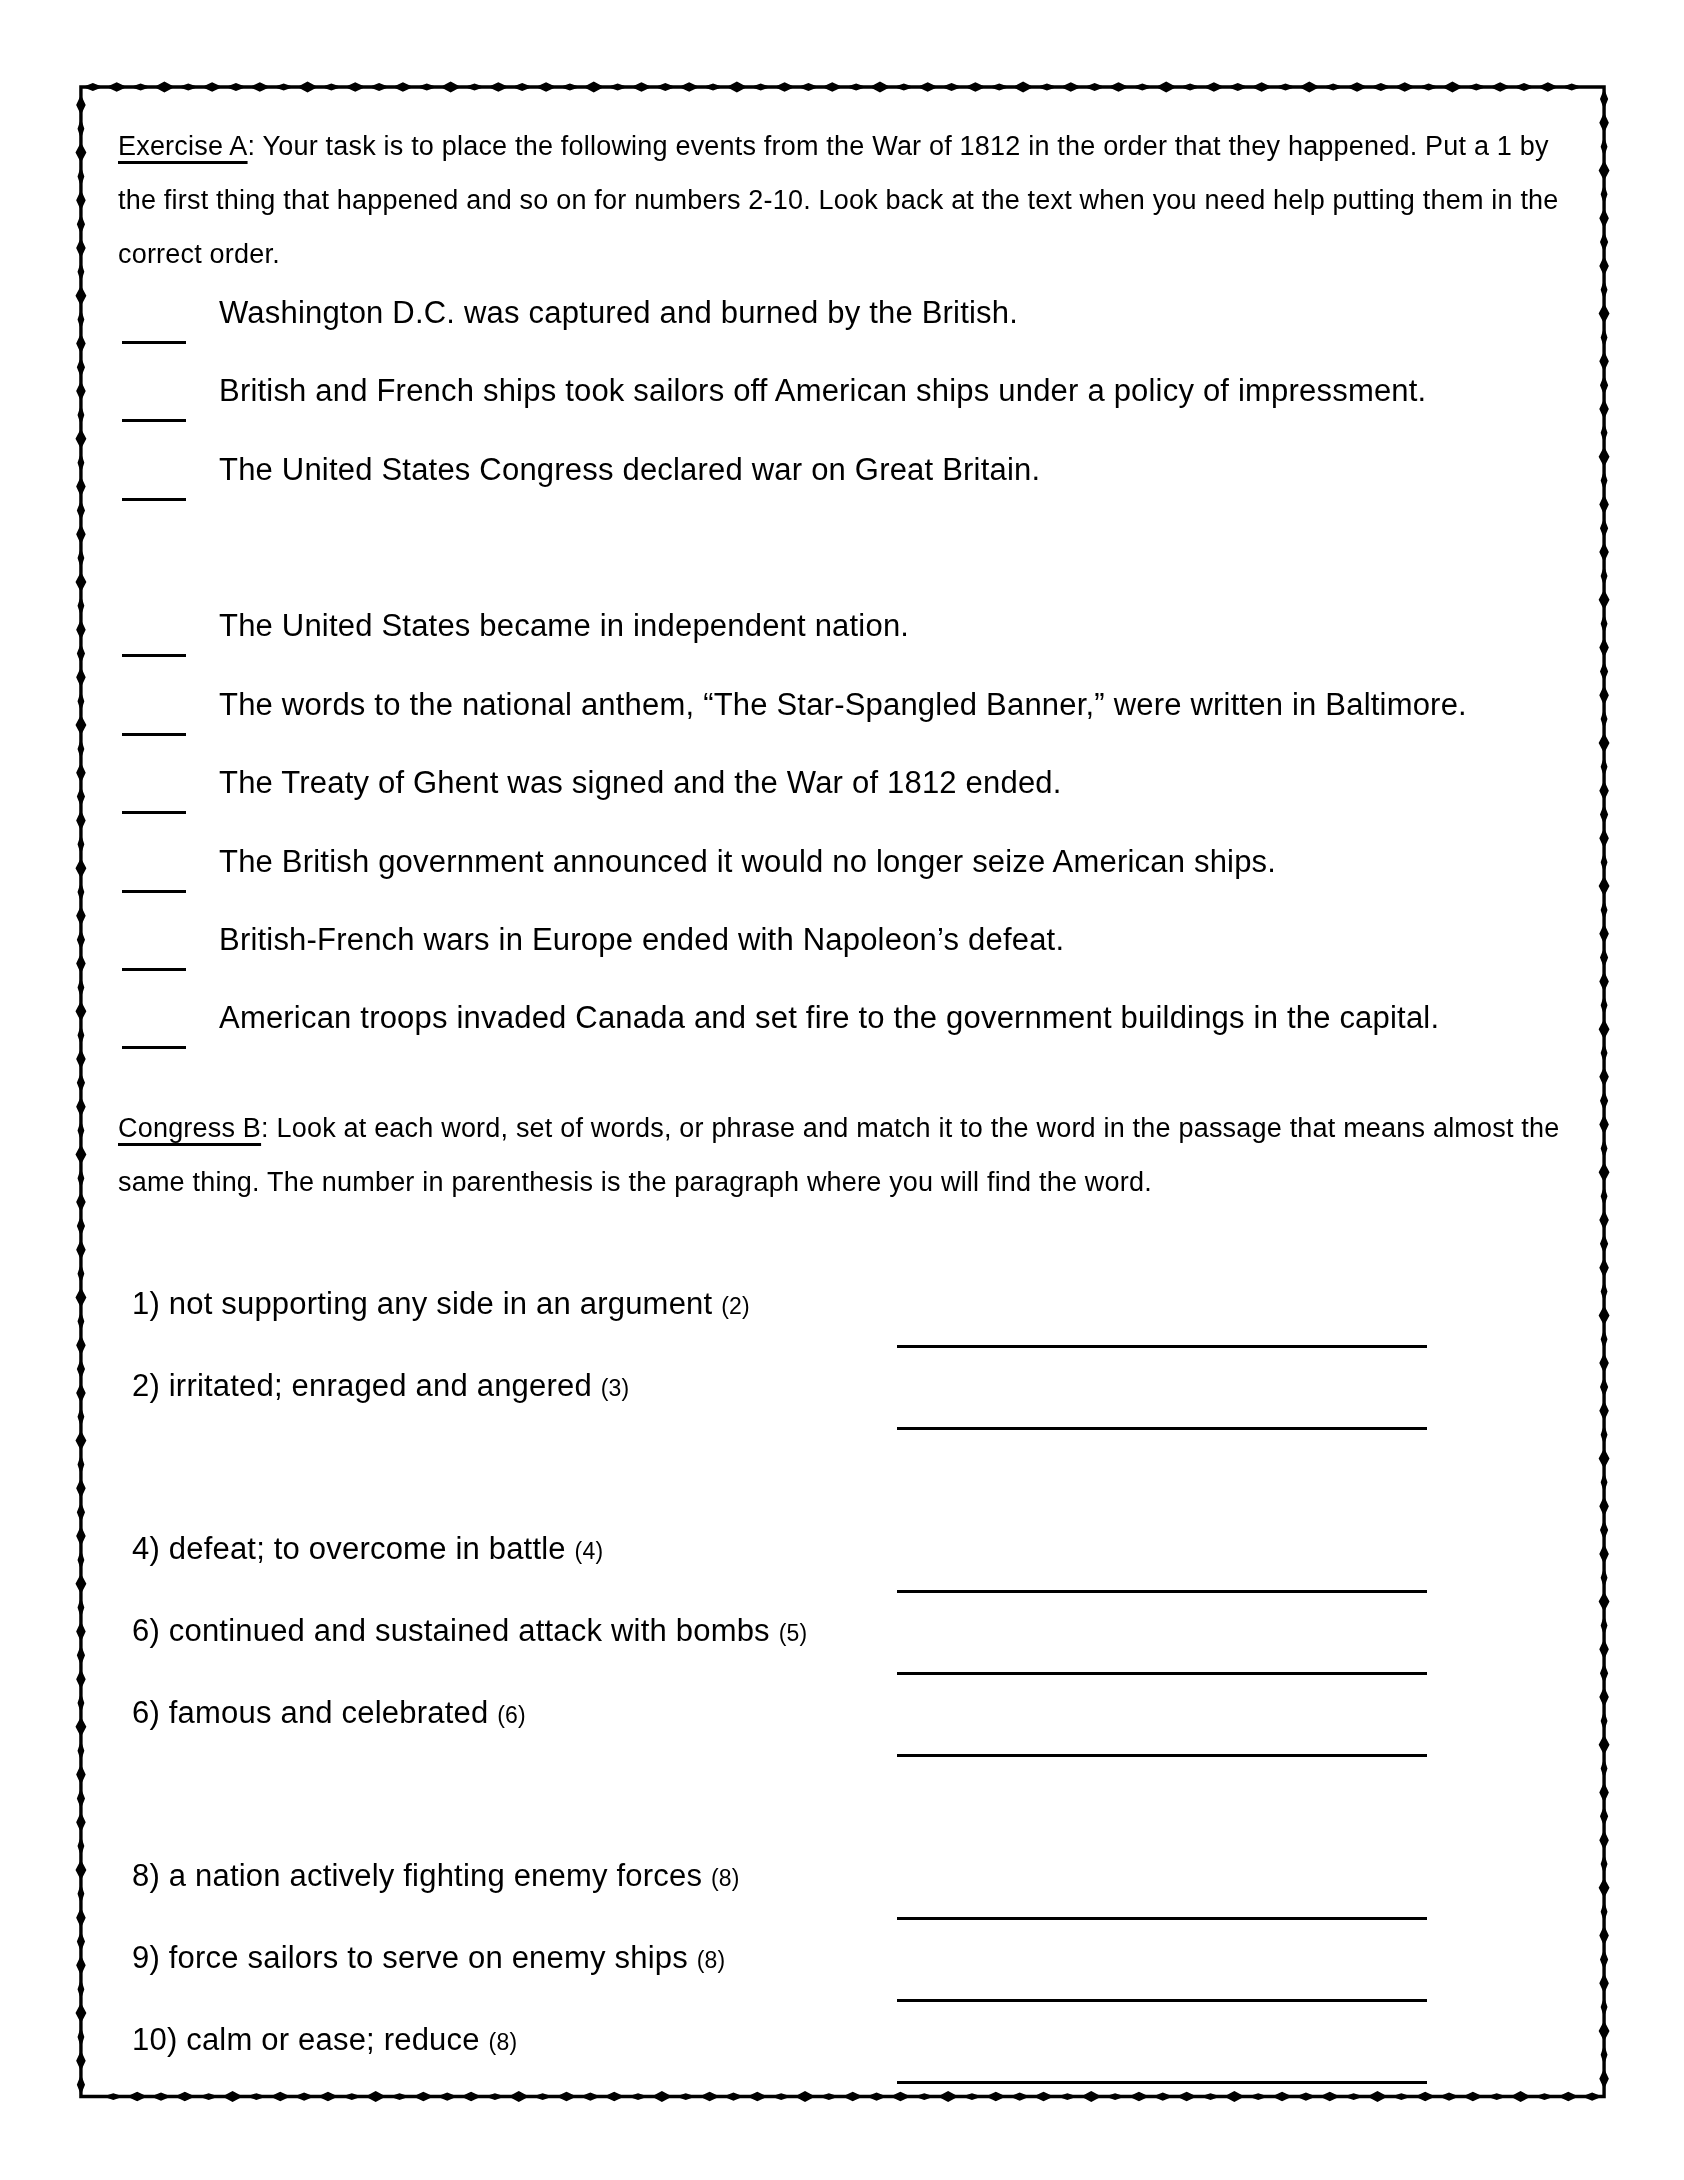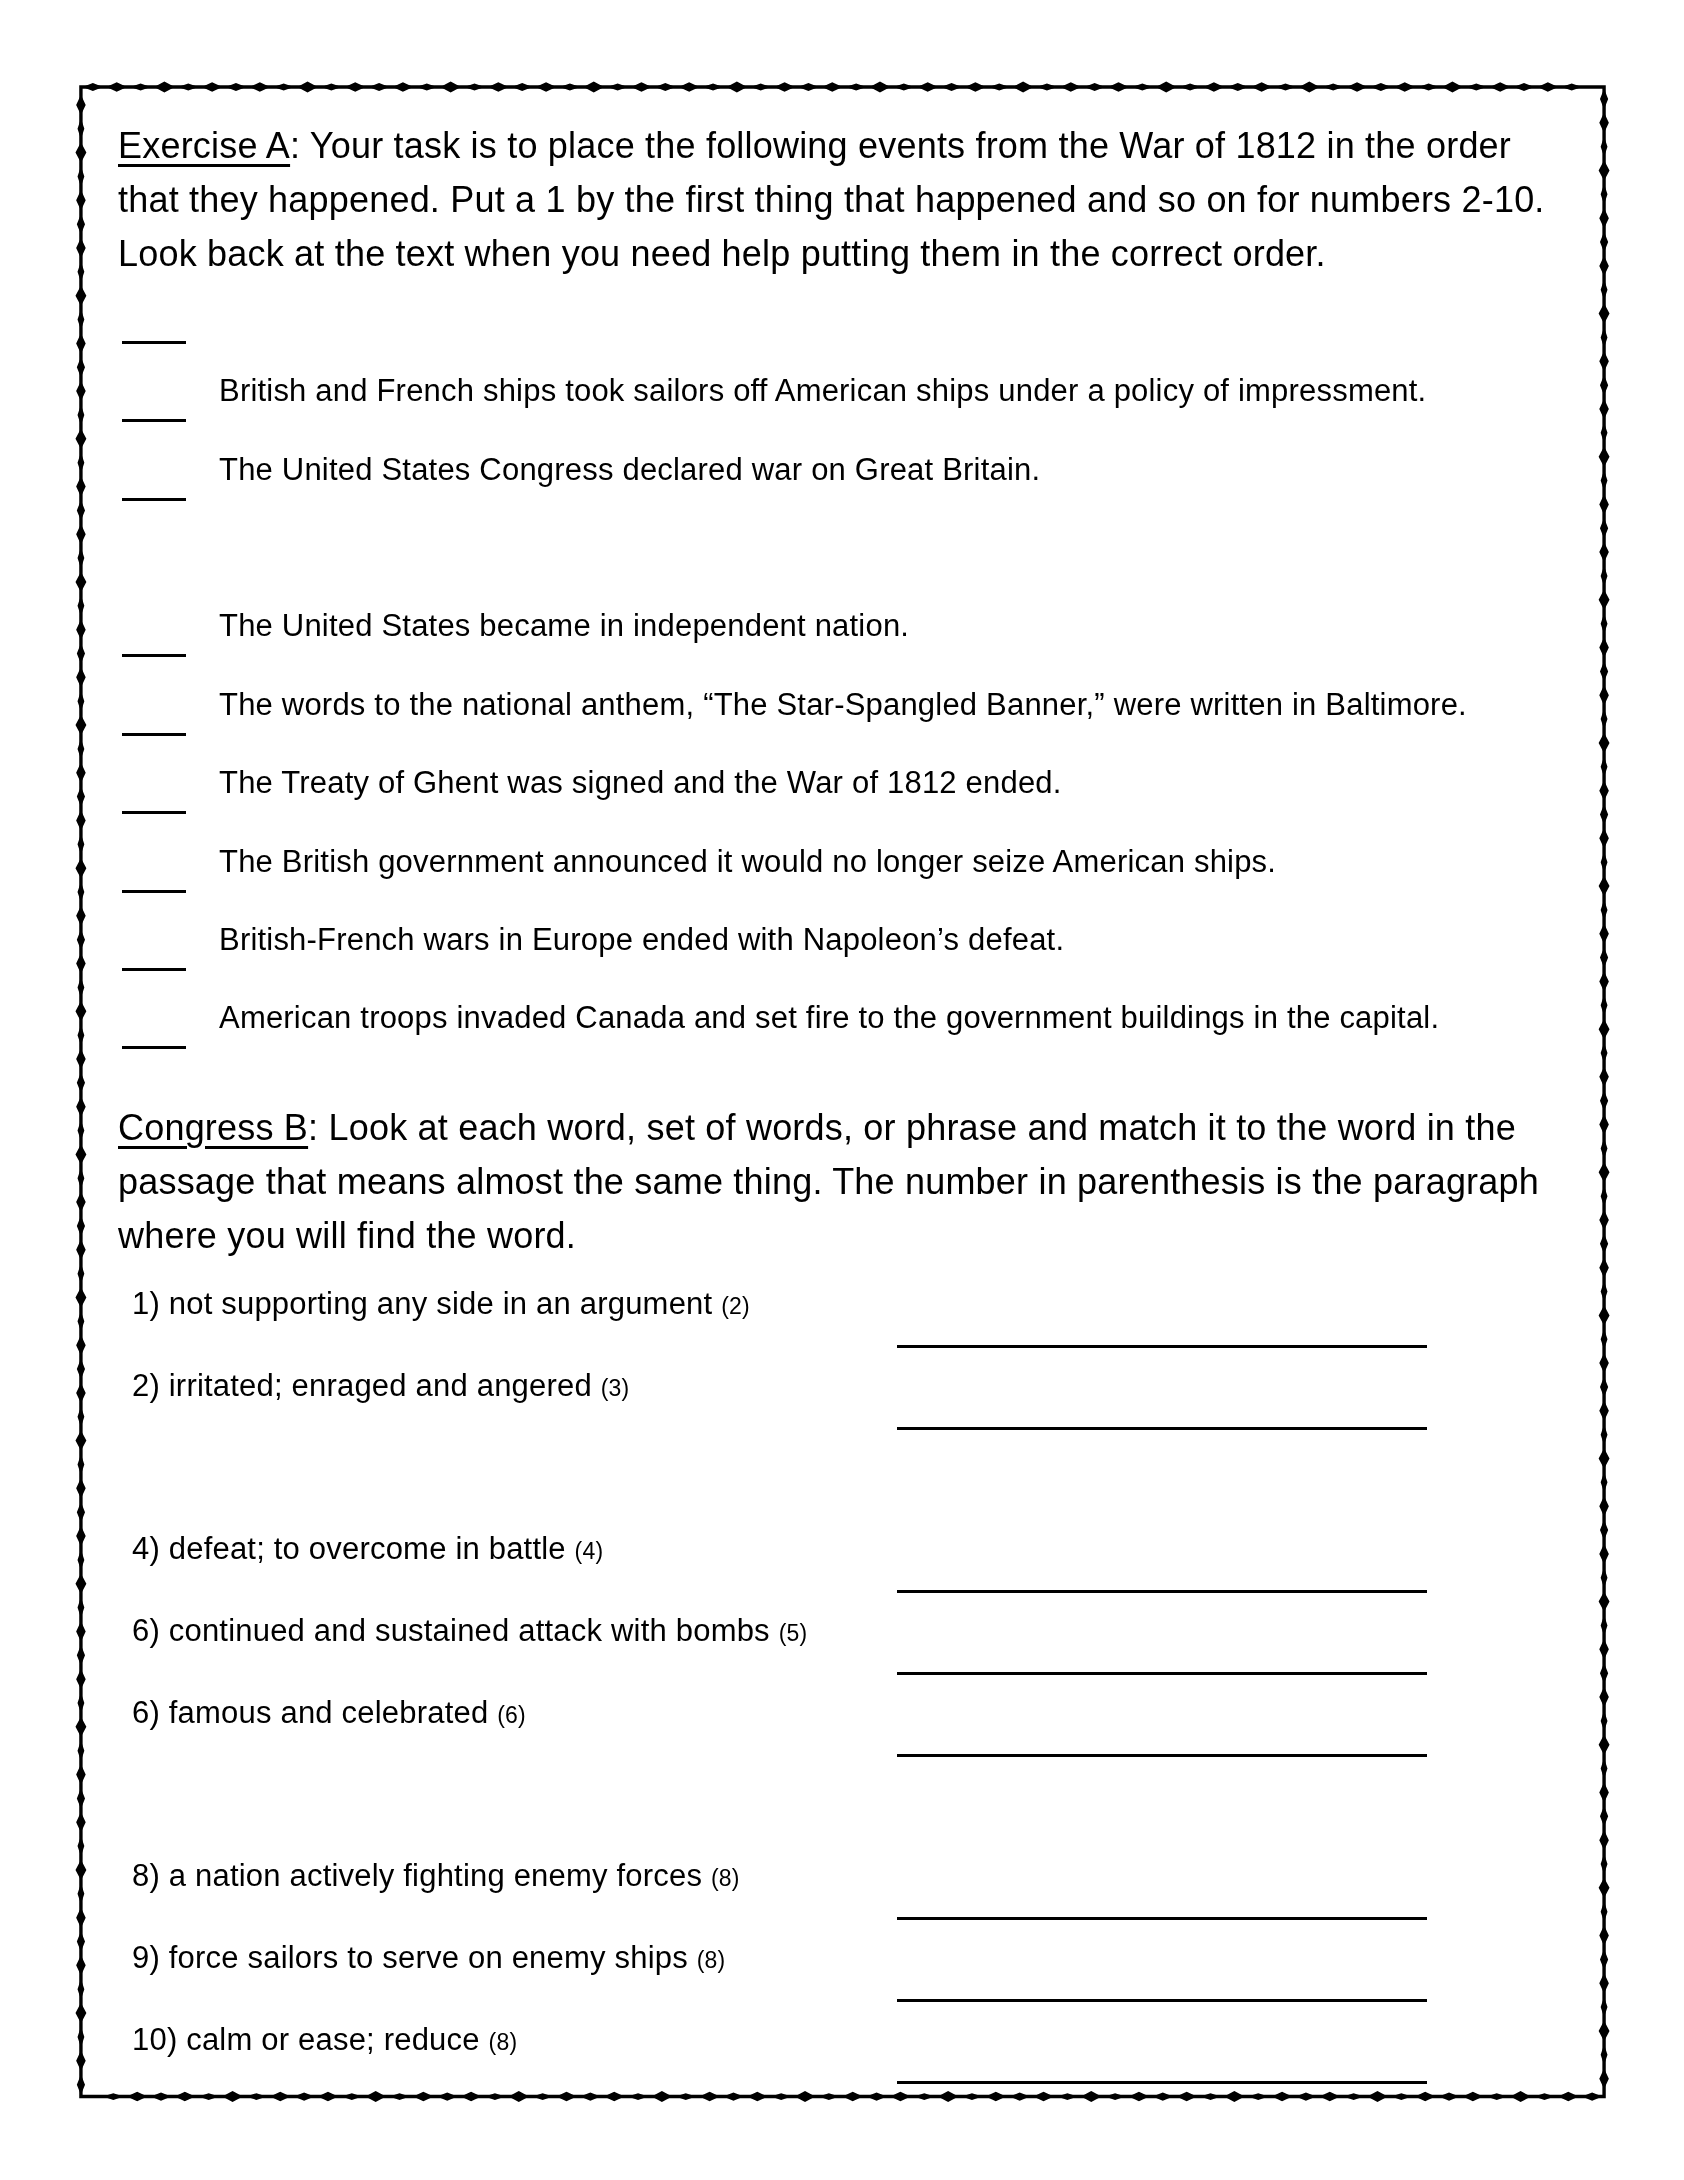--- a/index.html
+++ b/index.html
@@ -23,21 +23,21 @@
     position: absolute;
     left: 0;
     top: 0;
     width: 1685px;
     height: 2181px;
   }
   .para {
     position: absolute;
     left: 118px;
     width: 1462px;
-    font-size: 36px;
+    font-size: 27px;
     line-height: 54px;
     letter-spacing: 0.2px;
   }
   .para-a { top: 119px; }
   .para-b { top: 1101px; }
   .heading-underline {
     text-decoration: underline;
     text-decoration-thickness: 2.6px;
     text-underline-offset: 6px;
   }
@@ -110,20 +110,21 @@
   <svg class="frame" id="frame-border" xmlns="http://www.w3.org/2000/svg" viewBox="0 0 1978 2560" width="1685" height="2181">
       <path d="M95,102 H1883 V2461 H95 Z" fill="none" stroke="#000000" stroke-width="4"></path>
       <path d="M97.0,102.0 L109.0,106.8 L121.0,102.0 L109.0,97.2 Z M125.0,102.0 L137.0,107.6 L149.0,102.0 L137.0,96.4 Z M153.0,102.0 L165.0,106.0 L177.0,102.0 L165.0,98.0 Z M181.0,102.0 L193.0,108.4 L205.0,102.0 L193.0,95.6 Z M209.0,102.0 L221.0,106.0 L233.0,102.0 L221.0,98.0 Z M237.0,102.0 L249.0,107.6 L261.0,102.0 L249.0,96.4 Z M265.0,102.0 L277.0,106.8 L289.0,102.0 L277.0,97.2 Z M293.0,102.0 L305.0,107.6 L317.0,102.0 L305.0,96.4 Z M321.0,102.0 L333.0,106.0 L345.0,102.0 L333.0,98.0 Z M349.0,102.0 L361.0,108.4 L373.0,102.0 L361.0,95.6 Z M377.0,102.0 L389.0,106.0 L401.0,102.0 L389.0,98.0 Z M405.0,102.0 L417.0,107.6 L429.0,102.0 L417.0,96.4 Z M433.0,102.0 L445.0,106.8 L457.0,102.0 L445.0,97.2 Z M461.0,102.0 L473.0,107.6 L485.0,102.0 L473.0,96.4 Z M489.0,102.0 L501.0,106.0 L513.0,102.0 L501.0,98.0 Z M517.0,102.0 L529.0,108.4 L541.0,102.0 L529.0,95.6 Z M545.0,102.0 L557.0,106.0 L569.0,102.0 L557.0,98.0 Z M573.0,102.0 L585.0,107.6 L597.0,102.0 L585.0,96.4 Z M601.0,102.0 L613.0,106.8 L625.0,102.0 L613.0,97.2 Z M629.0,102.0 L641.0,107.6 L653.0,102.0 L641.0,96.4 Z M657.0,102.0 L669.0,106.0 L681.0,102.0 L669.0,98.0 Z M685.0,102.0 L697.0,108.4 L709.0,102.0 L697.0,95.6 Z M713.0,102.0 L725.0,106.0 L737.0,102.0 L725.0,98.0 Z M741.0,102.0 L753.0,107.6 L765.0,102.0 L753.0,96.4 Z M769.0,102.0 L781.0,106.8 L793.0,102.0 L781.0,97.2 Z M797.0,102.0 L809.0,107.6 L821.0,102.0 L809.0,96.4 Z M825.0,102.0 L837.0,106.0 L849.0,102.0 L837.0,98.0 Z M853.0,102.0 L865.0,108.4 L877.0,102.0 L865.0,95.6 Z M881.0,102.0 L893.0,106.0 L905.0,102.0 L893.0,98.0 Z M909.0,102.0 L921.0,107.6 L933.0,102.0 L921.0,96.4 Z M937.0,102.0 L949.0,106.8 L961.0,102.0 L949.0,97.2 Z M965.0,102.0 L977.0,107.6 L989.0,102.0 L977.0,96.4 Z M993.0,102.0 L1005.0,106.0 L1017.0,102.0 L1005.0,98.0 Z M1021.0,102.0 L1033.0,108.4 L1045.0,102.0 L1033.0,95.6 Z M1049.0,102.0 L1061.0,106.0 L1073.0,102.0 L1061.0,98.0 Z M1077.0,102.0 L1089.0,107.6 L1101.0,102.0 L1089.0,96.4 Z M1105.0,102.0 L1117.0,106.8 L1129.0,102.0 L1117.0,97.2 Z M1133.0,102.0 L1145.0,107.6 L1157.0,102.0 L1145.0,96.4 Z M1161.0,102.0 L1173.0,106.0 L1185.0,102.0 L1173.0,98.0 Z M1189.0,102.0 L1201.0,108.4 L1213.0,102.0 L1201.0,95.6 Z M1217.0,102.0 L1229.0,106.0 L1241.0,102.0 L1229.0,98.0 Z M1245.0,102.0 L1257.0,107.6 L1269.0,102.0 L1257.0,96.4 Z M1273.0,102.0 L1285.0,106.8 L1297.0,102.0 L1285.0,97.2 Z M1301.0,102.0 L1313.0,107.6 L1325.0,102.0 L1313.0,96.4 Z M1329.0,102.0 L1341.0,106.0 L1353.0,102.0 L1341.0,98.0 Z M1357.0,102.0 L1369.0,108.4 L1381.0,102.0 L1369.0,95.6 Z M1385.0,102.0 L1397.0,106.0 L1409.0,102.0 L1397.0,98.0 Z M1413.0,102.0 L1425.0,107.6 L1437.0,102.0 L1425.0,96.4 Z M1441.0,102.0 L1453.0,106.8 L1465.0,102.0 L1453.0,97.2 Z M1469.0,102.0 L1481.0,107.6 L1493.0,102.0 L1481.0,96.4 Z M1497.0,102.0 L1509.0,106.0 L1521.0,102.0 L1509.0,98.0 Z M1525.0,102.0 L1537.0,108.4 L1549.0,102.0 L1537.0,95.6 Z M1553.0,102.0 L1565.0,106.0 L1577.0,102.0 L1565.0,98.0 Z M1581.0,102.0 L1593.0,107.6 L1605.0,102.0 L1593.0,96.4 Z M1609.0,102.0 L1621.0,106.8 L1633.0,102.0 L1621.0,97.2 Z M1637.0,102.0 L1649.0,107.6 L1661.0,102.0 L1649.0,96.4 Z M1665.0,102.0 L1677.0,106.0 L1689.0,102.0 L1677.0,98.0 Z M1693.0,102.0 L1705.0,108.4 L1717.0,102.0 L1705.0,95.6 Z M1721.0,102.0 L1733.0,106.0 L1745.0,102.0 L1733.0,98.0 Z M1749.0,102.0 L1761.0,107.6 L1773.0,102.0 L1761.0,96.4 Z M1777.0,102.0 L1789.0,106.8 L1801.0,102.0 L1789.0,97.2 Z M1805.0,102.0 L1817.0,107.6 L1829.0,102.0 L1817.0,96.4 Z M1833.0,102.0 L1845.0,106.0 L1857.0,102.0 L1845.0,98.0 Z M1883.0,104.0 L1878.2,116.0 L1883.0,128.0 L1887.8,116.0 Z M1883.0,132.0 L1877.4,144.0 L1883.0,156.0 L1888.6,144.0 Z M1883.0,160.0 L1879.0,172.0 L1883.0,184.0 L1887.0,172.0 Z M1883.0,188.0 L1876.6,200.0 L1883.0,212.0 L1889.4,200.0 Z M1883.0,216.0 L1879.0,228.0 L1883.0,240.0 L1887.0,228.0 Z M1883.0,244.0 L1877.4,256.0 L1883.0,268.0 L1888.6,256.0 Z M1883.0,272.0 L1878.2,284.0 L1883.0,296.0 L1887.8,284.0 Z M1883.0,300.0 L1877.4,312.0 L1883.0,324.0 L1888.6,312.0 Z M1883.0,328.0 L1879.0,340.0 L1883.0,352.0 L1887.0,340.0 Z M1883.0,356.0 L1876.6,368.0 L1883.0,380.0 L1889.4,368.0 Z M1883.0,384.0 L1879.0,396.0 L1883.0,408.0 L1887.0,396.0 Z M1883.0,412.0 L1877.4,424.0 L1883.0,436.0 L1888.6,424.0 Z M1883.0,440.0 L1878.2,452.0 L1883.0,464.0 L1887.8,452.0 Z M1883.0,468.0 L1877.4,480.0 L1883.0,492.0 L1888.6,480.0 Z M1883.0,496.0 L1879.0,508.0 L1883.0,520.0 L1887.0,508.0 Z M1883.0,524.0 L1876.6,536.0 L1883.0,548.0 L1889.4,536.0 Z M1883.0,552.0 L1879.0,564.0 L1883.0,576.0 L1887.0,564.0 Z M1883.0,580.0 L1877.4,592.0 L1883.0,604.0 L1888.6,592.0 Z M1883.0,608.0 L1878.2,620.0 L1883.0,632.0 L1887.8,620.0 Z M1883.0,636.0 L1877.4,648.0 L1883.0,660.0 L1888.6,648.0 Z M1883.0,664.0 L1879.0,676.0 L1883.0,688.0 L1887.0,676.0 Z M1883.0,692.0 L1876.6,704.0 L1883.0,716.0 L1889.4,704.0 Z M1883.0,720.0 L1879.0,732.0 L1883.0,744.0 L1887.0,732.0 Z M1883.0,748.0 L1877.4,760.0 L1883.0,772.0 L1888.6,760.0 Z M1883.0,776.0 L1878.2,788.0 L1883.0,800.0 L1887.8,788.0 Z M1883.0,804.0 L1877.4,816.0 L1883.0,828.0 L1888.6,816.0 Z M1883.0,832.0 L1879.0,844.0 L1883.0,856.0 L1887.0,844.0 Z M1883.0,860.0 L1876.6,872.0 L1883.0,884.0 L1889.4,872.0 Z M1883.0,888.0 L1879.0,900.0 L1883.0,912.0 L1887.0,900.0 Z M1883.0,916.0 L1877.4,928.0 L1883.0,940.0 L1888.6,928.0 Z M1883.0,944.0 L1878.2,956.0 L1883.0,968.0 L1887.8,956.0 Z M1883.0,972.0 L1877.4,984.0 L1883.0,996.0 L1888.6,984.0 Z M1883.0,1000.0 L1879.0,1012.0 L1883.0,1024.0 L1887.0,1012.0 Z M1883.0,1028.0 L1876.6,1040.0 L1883.0,1052.0 L1889.4,1040.0 Z M1883.0,1056.0 L1879.0,1068.0 L1883.0,1080.0 L1887.0,1068.0 Z M1883.0,1084.0 L1877.4,1096.0 L1883.0,1108.0 L1888.6,1096.0 Z M1883.0,1112.0 L1878.2,1124.0 L1883.0,1136.0 L1887.8,1124.0 Z M1883.0,1140.0 L1877.4,1152.0 L1883.0,1164.0 L1888.6,1152.0 Z M1883.0,1168.0 L1879.0,1180.0 L1883.0,1192.0 L1887.0,1180.0 Z M1883.0,1196.0 L1876.6,1208.0 L1883.0,1220.0 L1889.4,1208.0 Z M1883.0,1224.0 L1879.0,1236.0 L1883.0,1248.0 L1887.0,1236.0 Z M1883.0,1252.0 L1877.4,1264.0 L1883.0,1276.0 L1888.6,1264.0 Z M1883.0,1280.0 L1878.2,1292.0 L1883.0,1304.0 L1887.8,1292.0 Z M1883.0,1308.0 L1877.4,1320.0 L1883.0,1332.0 L1888.6,1320.0 Z M1883.0,1336.0 L1879.0,1348.0 L1883.0,1360.0 L1887.0,1348.0 Z M1883.0,1364.0 L1876.6,1376.0 L1883.0,1388.0 L1889.4,1376.0 Z M1883.0,1392.0 L1879.0,1404.0 L1883.0,1416.0 L1887.0,1404.0 Z M1883.0,1420.0 L1877.4,1432.0 L1883.0,1444.0 L1888.6,1432.0 Z M1883.0,1448.0 L1878.2,1460.0 L1883.0,1472.0 L1887.8,1460.0 Z M1883.0,1476.0 L1877.4,1488.0 L1883.0,1500.0 L1888.6,1488.0 Z M1883.0,1504.0 L1879.0,1516.0 L1883.0,1528.0 L1887.0,1516.0 Z M1883.0,1532.0 L1876.6,1544.0 L1883.0,1556.0 L1889.4,1544.0 Z M1883.0,1560.0 L1879.0,1572.0 L1883.0,1584.0 L1887.0,1572.0 Z M1883.0,1588.0 L1877.4,1600.0 L1883.0,1612.0 L1888.6,1600.0 Z M1883.0,1616.0 L1878.2,1628.0 L1883.0,1640.0 L1887.8,1628.0 Z M1883.0,1644.0 L1877.4,1656.0 L1883.0,1668.0 L1888.6,1656.0 Z M1883.0,1672.0 L1879.0,1684.0 L1883.0,1696.0 L1887.0,1684.0 Z M1883.0,1700.0 L1876.6,1712.0 L1883.0,1724.0 L1889.4,1712.0 Z M1883.0,1728.0 L1879.0,1740.0 L1883.0,1752.0 L1887.0,1740.0 Z M1883.0,1756.0 L1877.4,1768.0 L1883.0,1780.0 L1888.6,1768.0 Z M1883.0,1784.0 L1878.2,1796.0 L1883.0,1808.0 L1887.8,1796.0 Z M1883.0,1812.0 L1877.4,1824.0 L1883.0,1836.0 L1888.6,1824.0 Z M1883.0,1840.0 L1879.0,1852.0 L1883.0,1864.0 L1887.0,1852.0 Z M1883.0,1868.0 L1876.6,1880.0 L1883.0,1892.0 L1889.4,1880.0 Z M1883.0,1896.0 L1879.0,1908.0 L1883.0,1920.0 L1887.0,1908.0 Z M1883.0,1924.0 L1877.4,1936.0 L1883.0,1948.0 L1888.6,1936.0 Z M1883.0,1952.0 L1878.2,1964.0 L1883.0,1976.0 L1887.8,1964.0 Z M1883.0,1980.0 L1877.4,1992.0 L1883.0,2004.0 L1888.6,1992.0 Z M1883.0,2008.0 L1879.0,2020.0 L1883.0,2032.0 L1887.0,2020.0 Z M1883.0,2036.0 L1876.6,2048.0 L1883.0,2060.0 L1889.4,2048.0 Z M1883.0,2064.0 L1879.0,2076.0 L1883.0,2088.0 L1887.0,2076.0 Z M1883.0,2092.0 L1877.4,2104.0 L1883.0,2116.0 L1888.6,2104.0 Z M1883.0,2120.0 L1878.2,2132.0 L1883.0,2144.0 L1887.8,2132.0 Z M1883.0,2148.0 L1877.4,2160.0 L1883.0,2172.0 L1888.6,2160.0 Z M1883.0,2176.0 L1879.0,2188.0 L1883.0,2200.0 L1887.0,2188.0 Z M1883.0,2204.0 L1876.6,2216.0 L1883.0,2228.0 L1889.4,2216.0 Z M1883.0,2232.0 L1879.0,2244.0 L1883.0,2256.0 L1887.0,2244.0 Z M1883.0,2260.0 L1877.4,2272.0 L1883.0,2284.0 L1888.6,2272.0 Z M1883.0,2288.0 L1878.2,2300.0 L1883.0,2312.0 L1887.8,2300.0 Z M1883.0,2316.0 L1877.4,2328.0 L1883.0,2340.0 L1888.6,2328.0 Z M1883.0,2344.0 L1879.0,2356.0 L1883.0,2368.0 L1887.0,2356.0 Z M1883.0,2372.0 L1876.6,2384.0 L1883.0,2396.0 L1889.4,2384.0 Z M1883.0,2400.0 L1879.0,2412.0 L1883.0,2424.0 L1887.0,2412.0 Z M1883.0,2428.0 L1877.4,2440.0 L1883.0,2452.0 L1888.6,2440.0 Z M1881.0,2461.0 L1869.0,2456.2 L1857.0,2461.0 L1869.0,2465.8 Z M1853.0,2461.0 L1841.0,2455.4 L1829.0,2461.0 L1841.0,2466.6 Z M1825.0,2461.0 L1813.0,2457.0 L1801.0,2461.0 L1813.0,2465.0 Z M1797.0,2461.0 L1785.0,2454.6 L1773.0,2461.0 L1785.0,2467.4 Z M1769.0,2461.0 L1757.0,2457.0 L1745.0,2461.0 L1757.0,2465.0 Z M1741.0,2461.0 L1729.0,2455.4 L1717.0,2461.0 L1729.0,2466.6 Z M1713.0,2461.0 L1701.0,2456.2 L1689.0,2461.0 L1701.0,2465.8 Z M1685.0,2461.0 L1673.0,2455.4 L1661.0,2461.0 L1673.0,2466.6 Z M1657.0,2461.0 L1645.0,2457.0 L1633.0,2461.0 L1645.0,2465.0 Z M1629.0,2461.0 L1617.0,2454.6 L1605.0,2461.0 L1617.0,2467.4 Z M1601.0,2461.0 L1589.0,2457.0 L1577.0,2461.0 L1589.0,2465.0 Z M1573.0,2461.0 L1561.0,2455.4 L1549.0,2461.0 L1561.0,2466.6 Z M1545.0,2461.0 L1533.0,2456.2 L1521.0,2461.0 L1533.0,2465.8 Z M1517.0,2461.0 L1505.0,2455.4 L1493.0,2461.0 L1505.0,2466.6 Z M1489.0,2461.0 L1477.0,2457.0 L1465.0,2461.0 L1477.0,2465.0 Z M1461.0,2461.0 L1449.0,2454.6 L1437.0,2461.0 L1449.0,2467.4 Z M1433.0,2461.0 L1421.0,2457.0 L1409.0,2461.0 L1421.0,2465.0 Z M1405.0,2461.0 L1393.0,2455.4 L1381.0,2461.0 L1393.0,2466.6 Z M1377.0,2461.0 L1365.0,2456.2 L1353.0,2461.0 L1365.0,2465.8 Z M1349.0,2461.0 L1337.0,2455.4 L1325.0,2461.0 L1337.0,2466.6 Z M1321.0,2461.0 L1309.0,2457.0 L1297.0,2461.0 L1309.0,2465.0 Z M1293.0,2461.0 L1281.0,2454.6 L1269.0,2461.0 L1281.0,2467.4 Z M1265.0,2461.0 L1253.0,2457.0 L1241.0,2461.0 L1253.0,2465.0 Z M1237.0,2461.0 L1225.0,2455.4 L1213.0,2461.0 L1225.0,2466.6 Z M1209.0,2461.0 L1197.0,2456.2 L1185.0,2461.0 L1197.0,2465.8 Z M1181.0,2461.0 L1169.0,2455.4 L1157.0,2461.0 L1169.0,2466.6 Z M1153.0,2461.0 L1141.0,2457.0 L1129.0,2461.0 L1141.0,2465.0 Z M1125.0,2461.0 L1113.0,2454.6 L1101.0,2461.0 L1113.0,2467.4 Z M1097.0,2461.0 L1085.0,2457.0 L1073.0,2461.0 L1085.0,2465.0 Z M1069.0,2461.0 L1057.0,2455.4 L1045.0,2461.0 L1057.0,2466.6 Z M1041.0,2461.0 L1029.0,2456.2 L1017.0,2461.0 L1029.0,2465.8 Z M1013.0,2461.0 L1001.0,2455.4 L989.0,2461.0 L1001.0,2466.6 Z M985.0,2461.0 L973.0,2457.0 L961.0,2461.0 L973.0,2465.0 Z M957.0,2461.0 L945.0,2454.6 L933.0,2461.0 L945.0,2467.4 Z M929.0,2461.0 L917.0,2457.0 L905.0,2461.0 L917.0,2465.0 Z M901.0,2461.0 L889.0,2455.4 L877.0,2461.0 L889.0,2466.6 Z M873.0,2461.0 L861.0,2456.2 L849.0,2461.0 L861.0,2465.8 Z M845.0,2461.0 L833.0,2455.4 L821.0,2461.0 L833.0,2466.6 Z M817.0,2461.0 L805.0,2457.0 L793.0,2461.0 L805.0,2465.0 Z M789.0,2461.0 L777.0,2454.6 L765.0,2461.0 L777.0,2467.4 Z M761.0,2461.0 L749.0,2457.0 L737.0,2461.0 L749.0,2465.0 Z M733.0,2461.0 L721.0,2455.4 L709.0,2461.0 L721.0,2466.6 Z M705.0,2461.0 L693.0,2456.2 L681.0,2461.0 L693.0,2465.8 Z M677.0,2461.0 L665.0,2455.4 L653.0,2461.0 L665.0,2466.6 Z M649.0,2461.0 L637.0,2457.0 L625.0,2461.0 L637.0,2465.0 Z M621.0,2461.0 L609.0,2454.6 L597.0,2461.0 L609.0,2467.4 Z M593.0,2461.0 L581.0,2457.0 L569.0,2461.0 L581.0,2465.0 Z M565.0,2461.0 L553.0,2455.4 L541.0,2461.0 L553.0,2466.6 Z M537.0,2461.0 L525.0,2456.2 L513.0,2461.0 L525.0,2465.8 Z M509.0,2461.0 L497.0,2455.4 L485.0,2461.0 L497.0,2466.6 Z M481.0,2461.0 L469.0,2457.0 L457.0,2461.0 L469.0,2465.0 Z M453.0,2461.0 L441.0,2454.6 L429.0,2461.0 L441.0,2467.4 Z M425.0,2461.0 L413.0,2457.0 L401.0,2461.0 L413.0,2465.0 Z M397.0,2461.0 L385.0,2455.4 L373.0,2461.0 L385.0,2466.6 Z M369.0,2461.0 L357.0,2456.2 L345.0,2461.0 L357.0,2465.8 Z M341.0,2461.0 L329.0,2455.4 L317.0,2461.0 L329.0,2466.6 Z M313.0,2461.0 L301.0,2457.0 L289.0,2461.0 L301.0,2465.0 Z M285.0,2461.0 L273.0,2454.6 L261.0,2461.0 L273.0,2467.4 Z M257.0,2461.0 L245.0,2457.0 L233.0,2461.0 L245.0,2465.0 Z M229.0,2461.0 L217.0,2455.4 L205.0,2461.0 L217.0,2466.6 Z M201.0,2461.0 L189.0,2456.2 L177.0,2461.0 L189.0,2465.8 Z M173.0,2461.0 L161.0,2455.4 L149.0,2461.0 L161.0,2466.6 Z M145.0,2461.0 L133.0,2457.0 L121.0,2461.0 L133.0,2465.0 Z M95.0,2459.0 L99.8,2447.0 L95.0,2435.0 L90.2,2447.0 Z M95.0,2431.0 L100.6,2419.0 L95.0,2407.0 L89.4,2419.0 Z M95.0,2403.0 L99.0,2391.0 L95.0,2379.0 L91.0,2391.0 Z M95.0,2375.0 L101.4,2363.0 L95.0,2351.0 L88.6,2363.0 Z M95.0,2347.0 L99.0,2335.0 L95.0,2323.0 L91.0,2335.0 Z M95.0,2319.0 L100.6,2307.0 L95.0,2295.0 L89.4,2307.0 Z M95.0,2291.0 L99.8,2279.0 L95.0,2267.0 L90.2,2279.0 Z M95.0,2263.0 L100.6,2251.0 L95.0,2239.0 L89.4,2251.0 Z M95.0,2235.0 L99.0,2223.0 L95.0,2211.0 L91.0,2223.0 Z M95.0,2207.0 L101.4,2195.0 L95.0,2183.0 L88.6,2195.0 Z M95.0,2179.0 L99.0,2167.0 L95.0,2155.0 L91.0,2167.0 Z M95.0,2151.0 L100.6,2139.0 L95.0,2127.0 L89.4,2139.0 Z M95.0,2123.0 L99.8,2111.0 L95.0,2099.0 L90.2,2111.0 Z M95.0,2095.0 L100.6,2083.0 L95.0,2071.0 L89.4,2083.0 Z M95.0,2067.0 L99.0,2055.0 L95.0,2043.0 L91.0,2055.0 Z M95.0,2039.0 L101.4,2027.0 L95.0,2015.0 L88.6,2027.0 Z M95.0,2011.0 L99.0,1999.0 L95.0,1987.0 L91.0,1999.0 Z M95.0,1983.0 L100.6,1971.0 L95.0,1959.0 L89.4,1971.0 Z M95.0,1955.0 L99.8,1943.0 L95.0,1931.0 L90.2,1943.0 Z M95.0,1927.0 L100.6,1915.0 L95.0,1903.0 L89.4,1915.0 Z M95.0,1899.0 L99.0,1887.0 L95.0,1875.0 L91.0,1887.0 Z M95.0,1871.0 L101.4,1859.0 L95.0,1847.0 L88.6,1859.0 Z M95.0,1843.0 L99.0,1831.0 L95.0,1819.0 L91.0,1831.0 Z M95.0,1815.0 L100.6,1803.0 L95.0,1791.0 L89.4,1803.0 Z M95.0,1787.0 L99.8,1775.0 L95.0,1763.0 L90.2,1775.0 Z M95.0,1759.0 L100.6,1747.0 L95.0,1735.0 L89.4,1747.0 Z M95.0,1731.0 L99.0,1719.0 L95.0,1707.0 L91.0,1719.0 Z M95.0,1703.0 L101.4,1691.0 L95.0,1679.0 L88.6,1691.0 Z M95.0,1675.0 L99.0,1663.0 L95.0,1651.0 L91.0,1663.0 Z M95.0,1647.0 L100.6,1635.0 L95.0,1623.0 L89.4,1635.0 Z M95.0,1619.0 L99.8,1607.0 L95.0,1595.0 L90.2,1607.0 Z M95.0,1591.0 L100.6,1579.0 L95.0,1567.0 L89.4,1579.0 Z M95.0,1563.0 L99.0,1551.0 L95.0,1539.0 L91.0,1551.0 Z M95.0,1535.0 L101.4,1523.0 L95.0,1511.0 L88.6,1523.0 Z M95.0,1507.0 L99.0,1495.0 L95.0,1483.0 L91.0,1495.0 Z M95.0,1479.0 L100.6,1467.0 L95.0,1455.0 L89.4,1467.0 Z M95.0,1451.0 L99.8,1439.0 L95.0,1427.0 L90.2,1439.0 Z M95.0,1423.0 L100.6,1411.0 L95.0,1399.0 L89.4,1411.0 Z M95.0,1395.0 L99.0,1383.0 L95.0,1371.0 L91.0,1383.0 Z M95.0,1367.0 L101.4,1355.0 L95.0,1343.0 L88.6,1355.0 Z M95.0,1339.0 L99.0,1327.0 L95.0,1315.0 L91.0,1327.0 Z M95.0,1311.0 L100.6,1299.0 L95.0,1287.0 L89.4,1299.0 Z M95.0,1283.0 L99.8,1271.0 L95.0,1259.0 L90.2,1271.0 Z M95.0,1255.0 L100.6,1243.0 L95.0,1231.0 L89.4,1243.0 Z M95.0,1227.0 L99.0,1215.0 L95.0,1203.0 L91.0,1215.0 Z M95.0,1199.0 L101.4,1187.0 L95.0,1175.0 L88.6,1187.0 Z M95.0,1171.0 L99.0,1159.0 L95.0,1147.0 L91.0,1159.0 Z M95.0,1143.0 L100.6,1131.0 L95.0,1119.0 L89.4,1131.0 Z M95.0,1115.0 L99.8,1103.0 L95.0,1091.0 L90.2,1103.0 Z M95.0,1087.0 L100.6,1075.0 L95.0,1063.0 L89.4,1075.0 Z M95.0,1059.0 L99.0,1047.0 L95.0,1035.0 L91.0,1047.0 Z M95.0,1031.0 L101.4,1019.0 L95.0,1007.0 L88.6,1019.0 Z M95.0,1003.0 L99.0,991.0 L95.0,979.0 L91.0,991.0 Z M95.0,975.0 L100.6,963.0 L95.0,951.0 L89.4,963.0 Z M95.0,947.0 L99.8,935.0 L95.0,923.0 L90.2,935.0 Z M95.0,919.0 L100.6,907.0 L95.0,895.0 L89.4,907.0 Z M95.0,891.0 L99.0,879.0 L95.0,867.0 L91.0,879.0 Z M95.0,863.0 L101.4,851.0 L95.0,839.0 L88.6,851.0 Z M95.0,835.0 L99.0,823.0 L95.0,811.0 L91.0,823.0 Z M95.0,807.0 L100.6,795.0 L95.0,783.0 L89.4,795.0 Z M95.0,779.0 L99.8,767.0 L95.0,755.0 L90.2,767.0 Z M95.0,751.0 L100.6,739.0 L95.0,727.0 L89.4,739.0 Z M95.0,723.0 L99.0,711.0 L95.0,699.0 L91.0,711.0 Z M95.0,695.0 L101.4,683.0 L95.0,671.0 L88.6,683.0 Z M95.0,667.0 L99.0,655.0 L95.0,643.0 L91.0,655.0 Z M95.0,639.0 L100.6,627.0 L95.0,615.0 L89.4,627.0 Z M95.0,611.0 L99.8,599.0 L95.0,587.0 L90.2,599.0 Z M95.0,583.0 L100.6,571.0 L95.0,559.0 L89.4,571.0 Z M95.0,555.0 L99.0,543.0 L95.0,531.0 L91.0,543.0 Z M95.0,527.0 L101.4,515.0 L95.0,503.0 L88.6,515.0 Z M95.0,499.0 L99.0,487.0 L95.0,475.0 L91.0,487.0 Z M95.0,471.0 L100.6,459.0 L95.0,447.0 L89.4,459.0 Z M95.0,443.0 L99.8,431.0 L95.0,419.0 L90.2,431.0 Z M95.0,415.0 L100.6,403.0 L95.0,391.0 L89.4,403.0 Z M95.0,387.0 L99.0,375.0 L95.0,363.0 L91.0,375.0 Z M95.0,359.0 L101.4,347.0 L95.0,335.0 L88.6,347.0 Z M95.0,331.0 L99.0,319.0 L95.0,307.0 L91.0,319.0 Z M95.0,303.0 L100.6,291.0 L95.0,279.0 L89.4,291.0 Z M95.0,275.0 L99.8,263.0 L95.0,251.0 L90.2,263.0 Z M95.0,247.0 L100.6,235.0 L95.0,223.0 L89.4,235.0 Z M95.0,219.0 L99.0,207.0 L95.0,195.0 L91.0,207.0 Z M95.0,191.0 L101.4,179.0 L95.0,167.0 L88.6,179.0 Z M95.0,163.0 L99.0,151.0 L95.0,139.0 L91.0,151.0 Z M95.0,135.0 L100.6,123.0 L95.0,111.0 L89.4,123.0 Z " fill="#000000"></path>
     </svg>
 
   <div class="para para-a"><span class="heading-underline">Exercise A</span><span>: Your task is to place the following events from the War of 1812 in the order that they happened. Put a 1 by the first thing that happened and so on for numbers 2-10. Look back at the text when you need help putting them in the correct order.</span></div>
 
   <div class="events">
     <div class="event-row" style="top:0px">
       <span class="blank-short"></span>
+      <span class="event-text">Washington D.C. was captured and burned by the British.</span>
     </div>
     <div class="event-row" style="top:78px">
       <span class="blank-short"></span>
       <span class="event-text">British and French ships took sailors off American ships under a policy of impressment.</span>
     </div>
     <div class="event-row" style="top:157px">
       <span class="blank-short"></span>
       <span class="event-text">The United States Congress declared war on Great Britain.</span>
     </div>
     <div class="event-row" style="top:313px">

